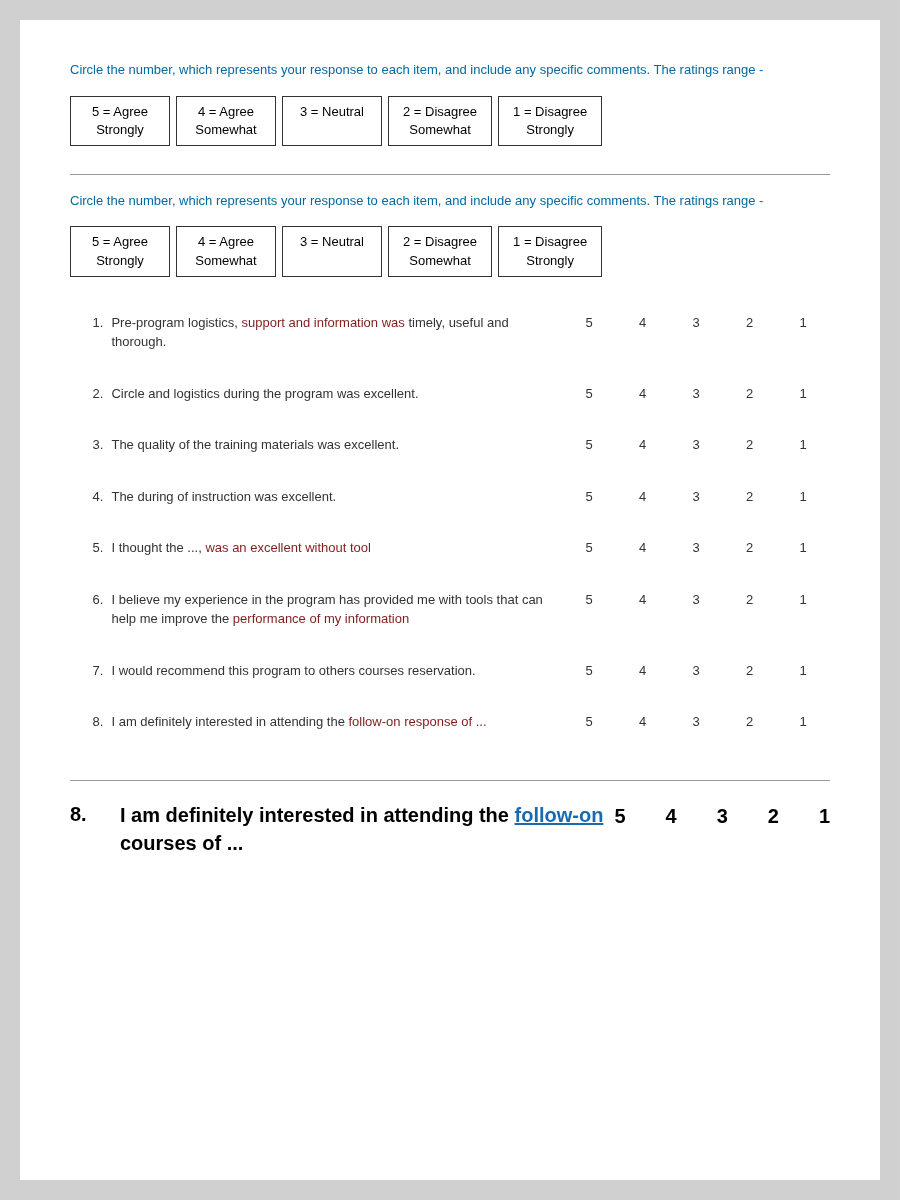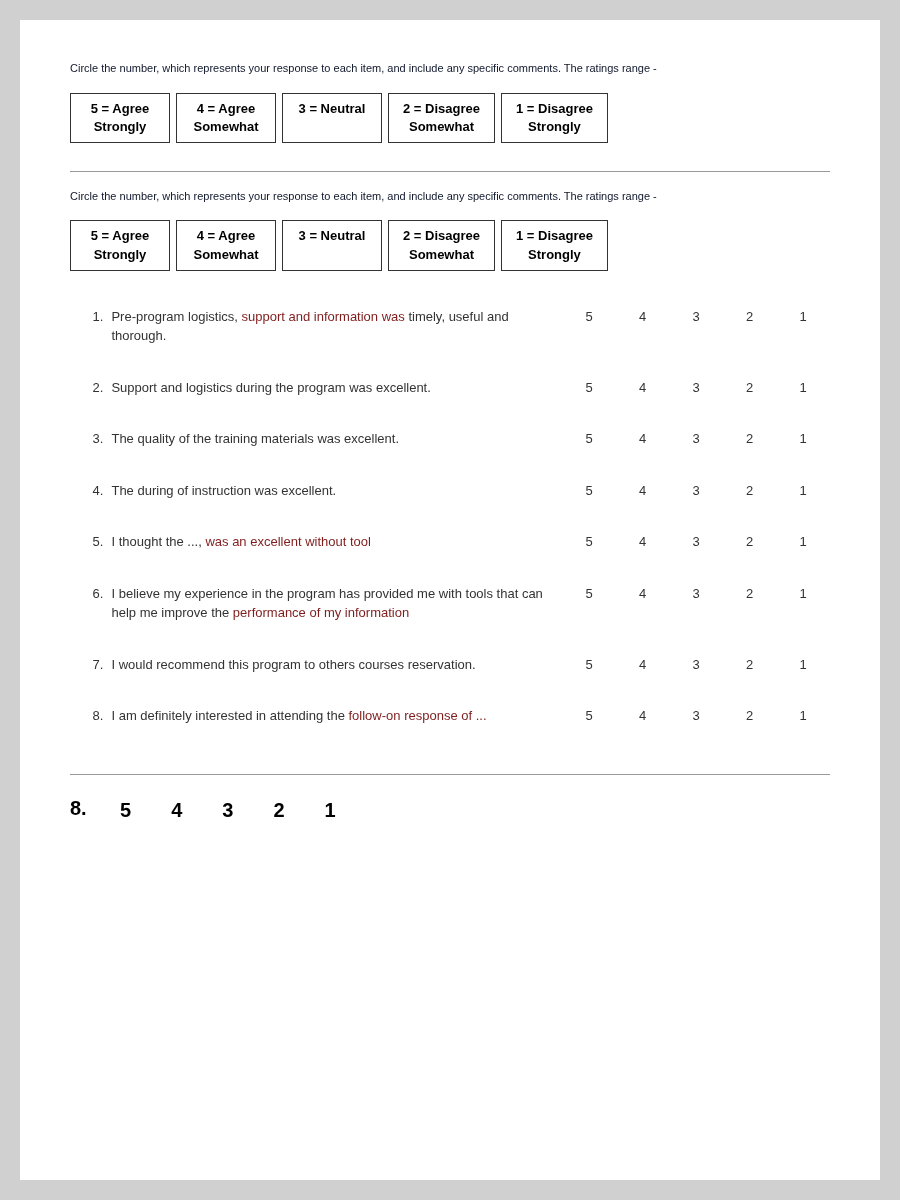--- a/index.html
+++ b/index.html
@@ -12,36 +12,36 @@
       font-family: Arial, sans-serif;
     }
     .page {
       background: #fff;
       width: 860px;
       min-height: 1160px;
       margin: 20px auto;
       padding: 40px 50px;
     }
     .instruction {
-      font-size: 11px;
-      color: #0f172a;
+      font-size: 13px;
+      color: #0369a1;
       margin-bottom: 16px;
       line-height: 1.5;
     }
     .rating-scale {
       display: flex;
       gap: 6px;
       margin-bottom: 28px;
     }
     .rating-box {
       border: 1.5px solid #333;
       padding: 6px 14px;
       text-align: center;
       font-size: 13px;
-      font-weight: bold;
+      font-weight: normal;
       min-width: 100px;
       line-height: 1.4;
     }
     .section-divider {
       border: none;
       border-top: 1px solid #999;
       margin: 10px 0 16px 0;
     }
     .questions-table {
       width: 100%;
@@ -165,21 +165,21 @@
       <td class="q-score">3</td>
       <td class="q-score">2</td>
       <td class="q-score q-score-1">1</td>
     </tr>
     <tr class="spacer-row">
           <td colspan="7"></td>
         </tr>
 
     <tr>
       <td class="q-num">2.</td>
-      <td class="q-text">Support and logistics during the program was excellent.</td>
+      <td class="q-text">Circle and logistics during the program was excellent.</td>
       <td class="q-score">5</td>
       <td class="q-score">4</td>
       <td class="q-score">3</td>
       <td class="q-score">2</td>
       <td class="q-score q-score-1">1</td>
     </tr>
     <tr class="spacer-row">
           <td colspan="7"></td>
         </tr>
 
@@ -256,20 +256,23 @@
       <td class="q-score">3</td>
       <td class="q-score">2</td>
       <td class="q-score q-score-1">1</td>
     </tr>
   </tbody>
     </table>
 
   <div class="bottom-section">
     <div class="bottom-q">
       <div class="bottom-q-num">8.</div>
+      <div class="bottom-q-text">
+        I am definitely interested in attending the <span class="highlight">follow-on</span><br>courses of ...
+      </div>
       <div class="bottom-scores">
         <span class="bottom-score">5</span>
         <span class="bottom-score">4</span>
         <span class="bottom-score">3</span>
         <span class="bottom-score">2</span>
         <span class="bottom-score">1</span>
       </div>
     </div>
   </div>
 

